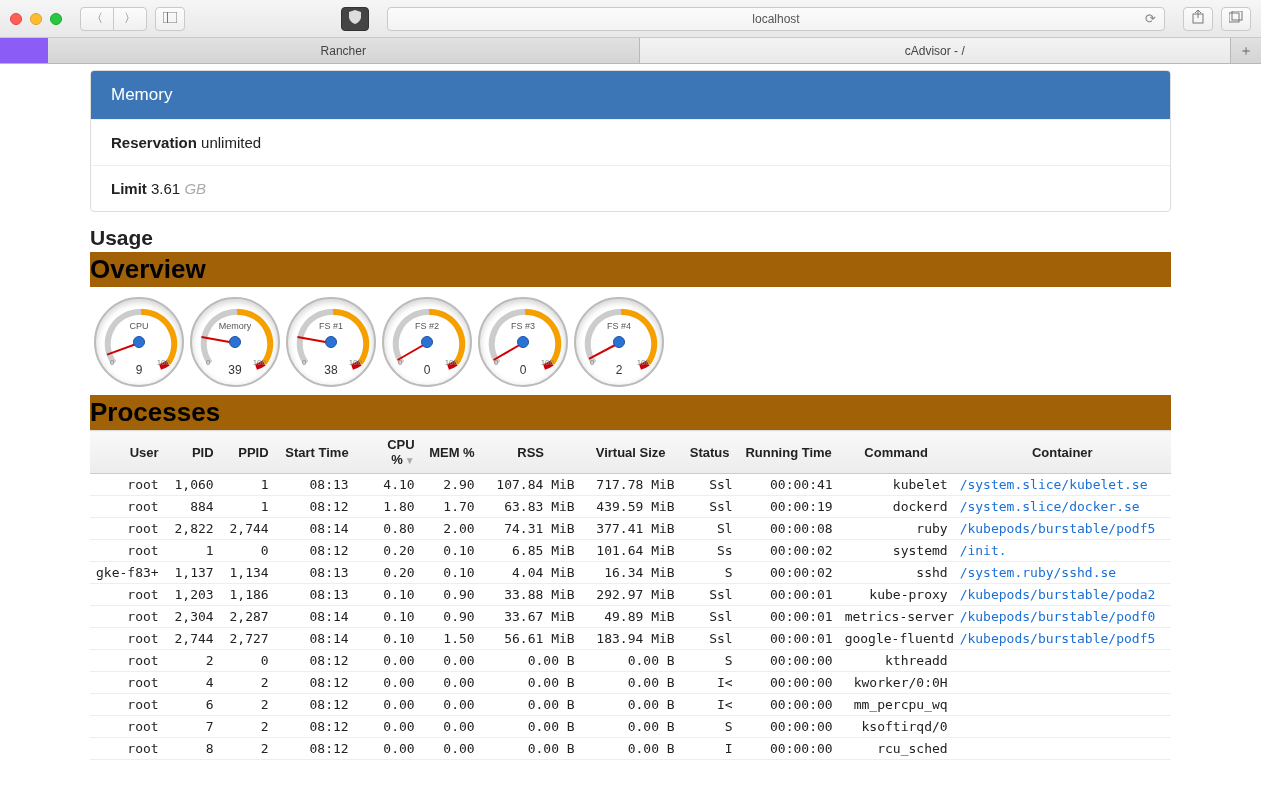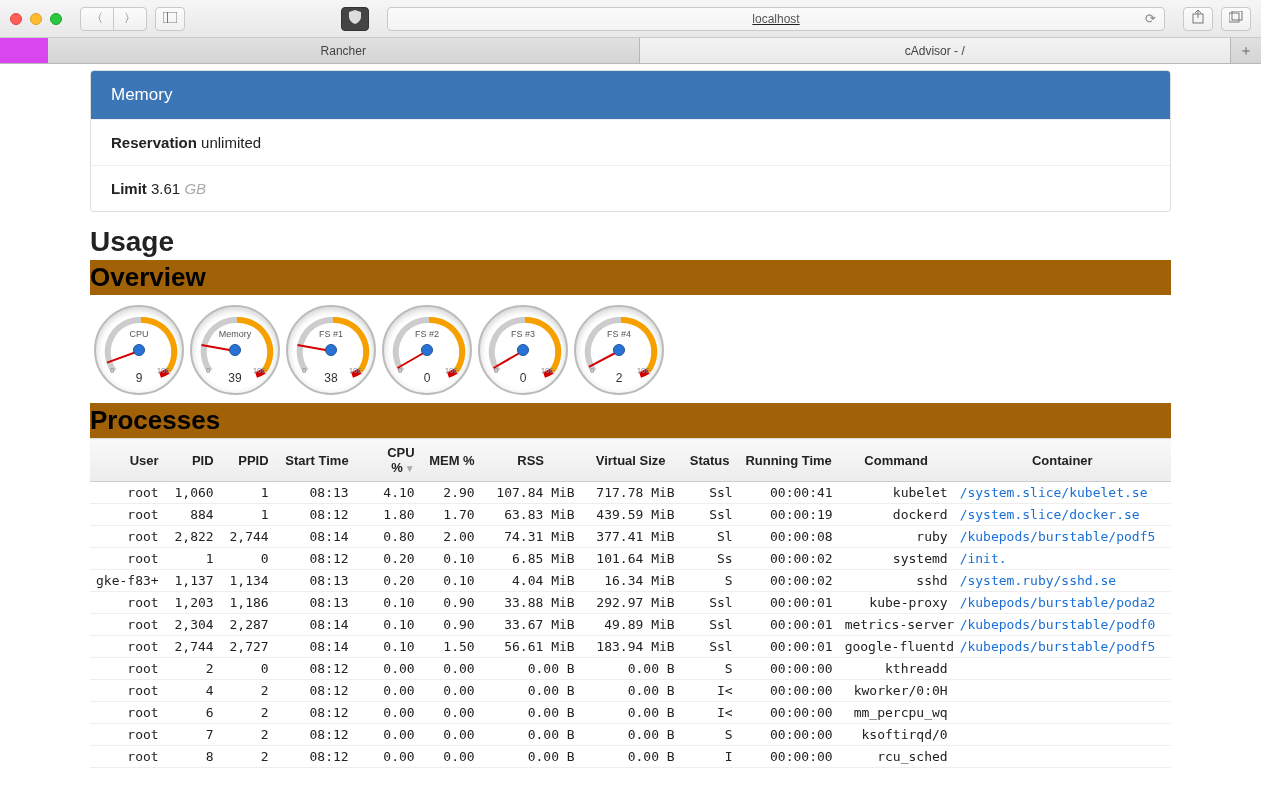--- a/index.html
+++ b/index.html
@@ -39,41 +39,41 @@
     color: #555;
     font-size: 12px;
   }
   .tb-group { display: flex; }
   .tb-group .tb-btn { border-radius: 0; margin-left: -1px; padding: 0 10px;}
   .tb-group .tb-btn:first-child { border-radius: 4px 0 0 4px; margin-left:0;}
   .tb-group .tb-btn:last-child  { border-radius: 0 4px 4px 0; }
   .tb-btn.single { width: 30px; }
   .tb-btn.shield { width: 28px; }
 
-  .addr { flex: 1; margin: 16px 10px; position: relative; text-decoration: underline;}
+  .addr { flex: 1; margin: 16px 10px; position: relative;}
   .addr-inner {
     height: 24px;
     border: 1px solid #c9c9c9;
     border-radius: 4px;
     background: linear-gradient(#fbfbfb,#f3f3f3);
     color: #555;
     font-size: 12px;
     display: flex;
     align-items: center;
     justify-content: center;
     position: relative;
   }
   .addr-inner .reload {
     position: absolute; right: 8px; top: 3px; color: #888; font-size: 13px;
   }
 
   .tab-bar {
     height: 26px;
     display: flex;
-    background: #d946ef;
+    background: #8b5cf6;
     border-bottom: 1px solid #b8b8b8;
     padding-left: 48px;
   }
   .tab {
     flex: 1;
     display: flex;
     align-items: center;
     justify-content: center;
     font-size: 12px;
     color: #444;
@@ -106,21 +106,21 @@
   .panel-row {
     padding: 14px 20px;
     border-top: 1px solid #eee;
     font-size: 15px;
     color:#222;
   }
   .panel-row .lbl { font-weight: 600; }
   .panel-row .muted { color:#aaa; font-style: italic; }
 
   h1.usage {
-    font-size: 28px; font-weight: 700; margin: 14px 0 2px 0;
+    font-size: 21px; font-weight: 700; margin: 14px 0 2px 0;
   }
   .section-bar {
     background: #a16207;
     color: #000;
     font-size: 26px;
     font-weight: 700;
     padding: 2px 4px 2px 0;
   }
 
   

